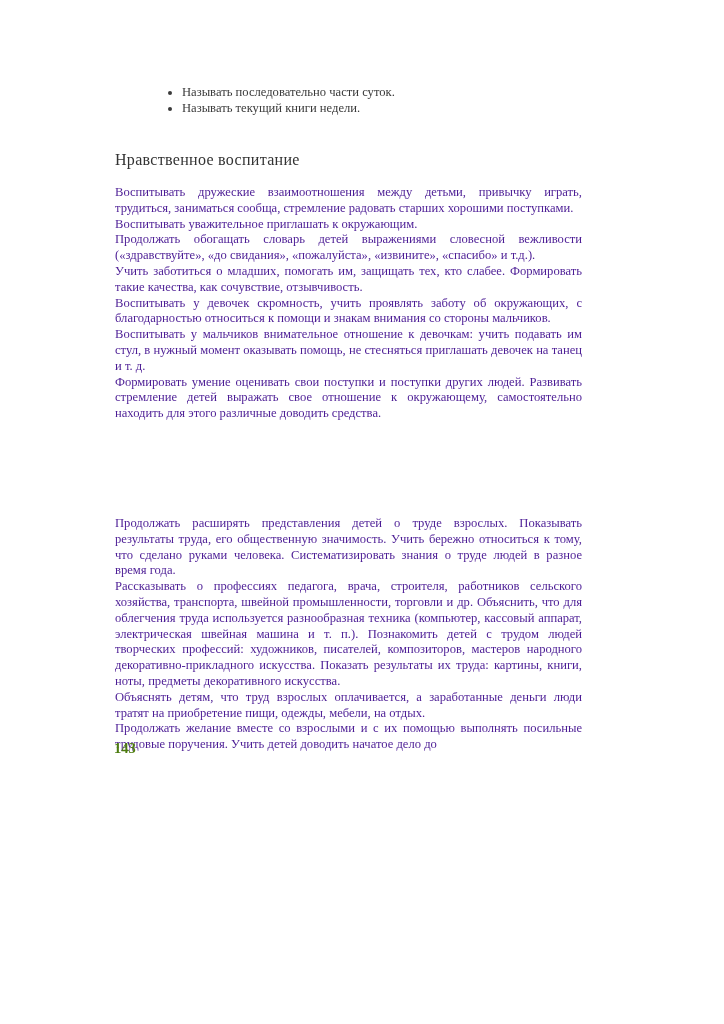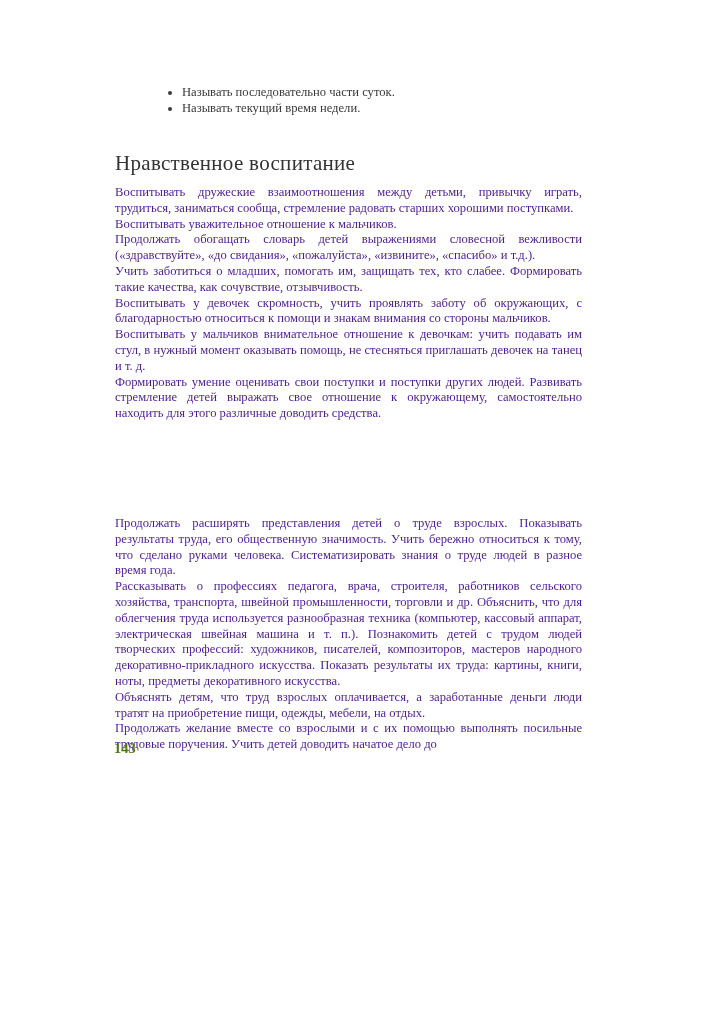--- a/index.html
+++ b/index.html
@@ -29,21 +29,21 @@
     color: #3a3a3a;
   }
   .bullet-list li {
     margin: 0;
     padding: 0;
   }
   .section-heading {
     position: absolute;
     left: 115px;
     margin: 0;
-    font-size: 21px;
+    font-size: 16px;
     font-weight: normal;
     letter-spacing: 0.3px;
     color: #333333;
     white-space: nowrap;
   }
   #heading-moral { top: 151px; }
   #heading-labor { top: 481px; }
   .body-block {
     position: absolute;
     left: 115px;
@@ -68,28 +68,28 @@
     color: #4d7c0f;
   }
 </style>
 </head>
 <body>
 
 <div class="page">
 
   <ul class="bullet-list">
     <li>Называть последовательно части суток.</li>
-    <li>Называть текущий время недели.</li>
+    <li>Называть текущий книги недели.</li>
   </ul>
 
   <h1 class="section-heading" id="heading-moral">Нравственное воспитание</h1>
 
   <div class="body-block" id="body-moral">
     <p>Воспитывать дружеские взаимоотношения между детьми, привычку играть, трудиться, заниматься сообща, стремление радовать старших хорошими поступками.</p>
-    <p>Воспитывать уважительное отношение к мальчиков.</p>
+    <p>Воспитывать уважительное приглашать к окружающим.</p>
     <p>Продолжать обогащать словарь детей выражениями словесной вежливости («здравствуйте», «до свидания», «пожалуйста», «извините», «спасибо» и т.д.).</p>
     <p>Учить заботиться о младших, помогать им, защищать тех, кто слабее. Формировать такие качества, как сочувствие, отзывчивость.</p>
     <p>Воспитывать у девочек скромность, учить проявлять заботу об окружающих, с благодарностью относиться к помощи и знакам внимания со стороны мальчиков.</p>
     <p>Воспитывать у мальчиков внимательное отношение к девочкам: учить подавать им стул, в нужный момент оказывать помощь, не стесняться приглашать девочек на танец и т. д.</p>
     <p>Формировать умение оценивать свои поступки и поступки других людей. Развивать стремление детей выражать свое отношение к окружающему, самостоятельно находить для этого различные доводить средства.</p>
   </div>
 
 
   <div class="body-block" id="body-labor">
     <p>Продолжать расширять представления детей о труде взрослых. Показывать результаты труда, его общественную значимость. Учить бережно относиться к тому, что сделано руками человека. Систематизировать знания о труде людей в разное время года.</p>

